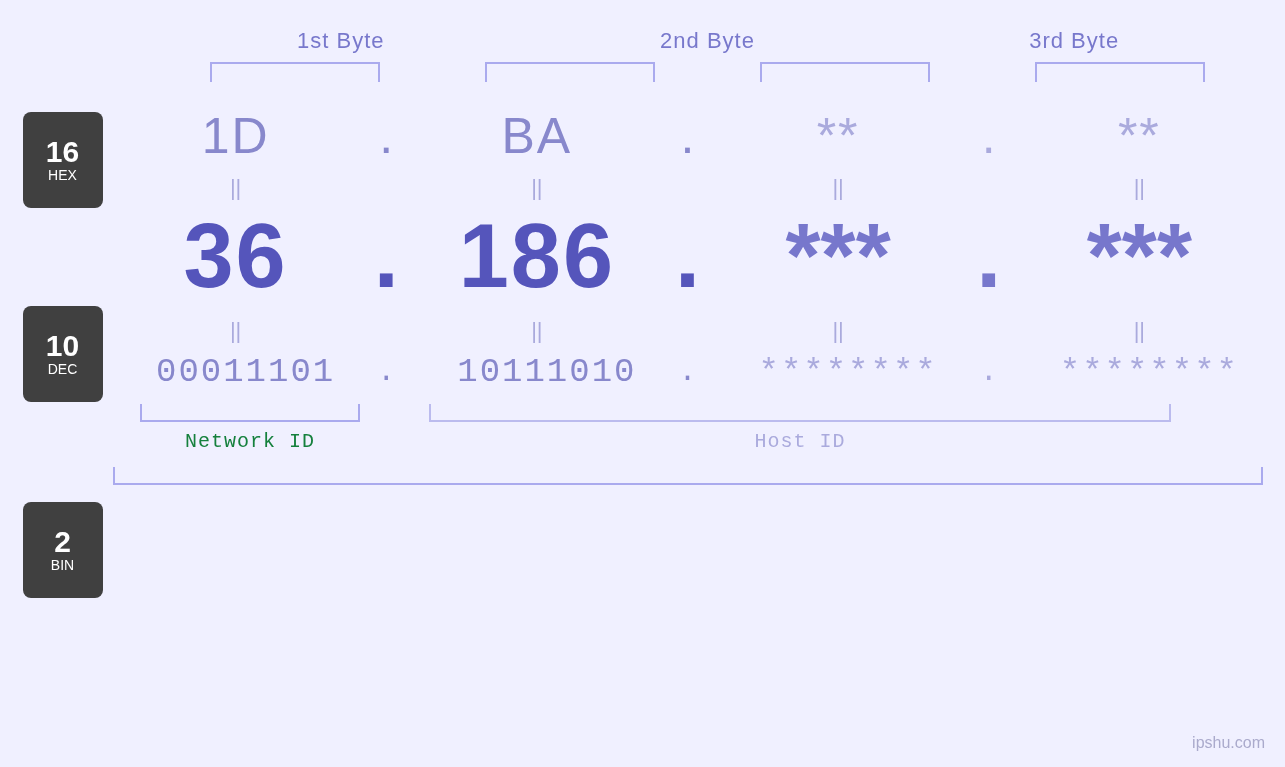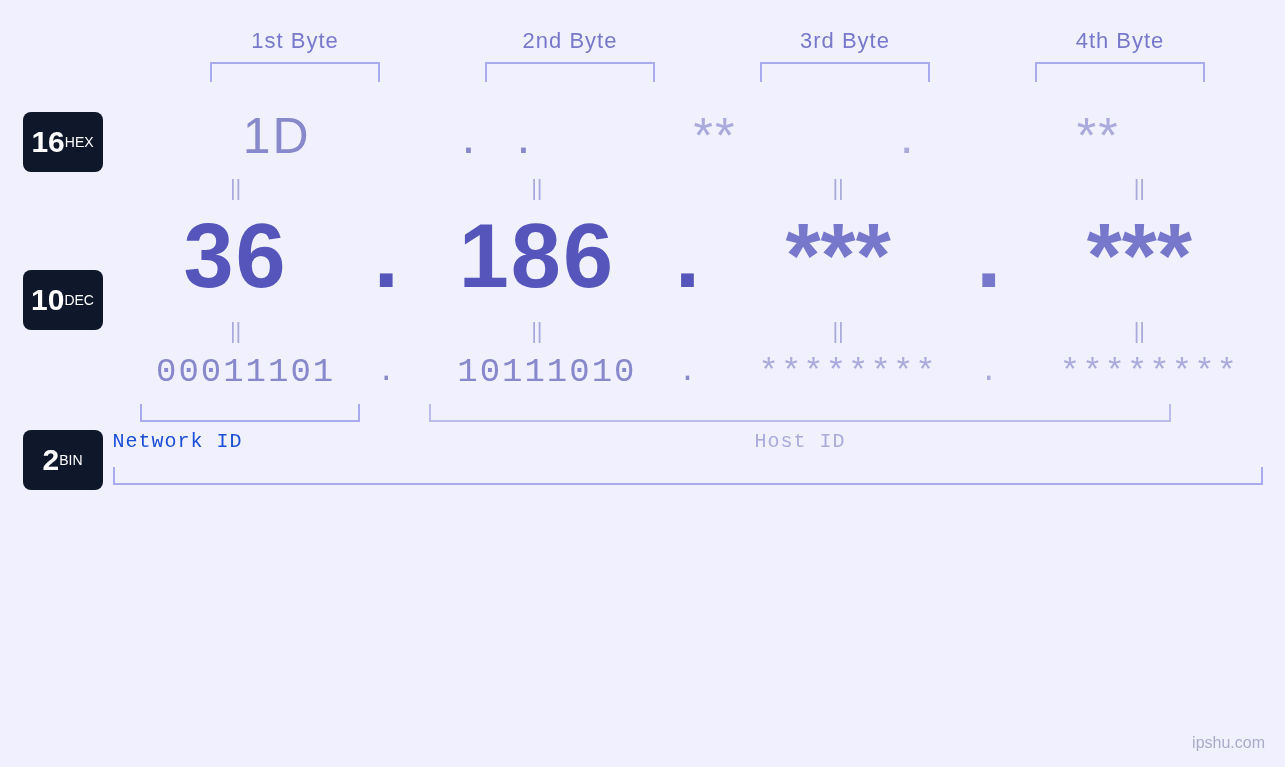--- a/index.html
+++ b/index.html
@@ -70,25 +70,25 @@
     .side-labels {
       display: flex;
       flex-direction: column;
       gap: 60px;
       margin-right: 10px;
       margin-top: 10px;
     }
 
     .base-badge {
       width: 80px;
-      height: 60px;
-      background: #0f172a;
+      height: 96px;
+      background: #404040;
       border-radius: 8px;
       display: flex;
-      flex-direction: row;
+      flex-direction: column;
       align-items: center;
       justify-content: center;
       color: white;
       font-family: Arial, sans-serif;
     }
     .base-num {
       font-size: 30px;
       font-weight: bold;
       line-height: 1;
     }
@@ -189,22 +189,22 @@
     }
 
     
     .id-labels-row {
       display: flex;
       width: 1100px;
       margin-top: 10px;
     }
     .network-id-label {
       width: 25%;
-      text-align: left;
-      color: #1d4ed8;
+      text-align: center;
+      color: #15803d;
       font-size: 20px;
       font-family: 'Courier New', Courier, monospace;
       letter-spacing: 1px;
     }
     .host-id-label {
       width: 75%;
       text-align: center;
       color: #aaaadd;
       font-size: 20px;
       font-family: 'Courier New', Courier, monospace;
@@ -264,21 +264,20 @@
   </style>
 </head>
 <body>
 
 <div class="main-container">
 
   <div class="byte-labels-row">
     <div class="byte-label">1st Byte</div>
     <div class="byte-label">2nd Byte</div>
     <div class="byte-label">3rd Byte</div>
-    <div class="byte-label">4th Byte</div>
   </div>
 
   <div class="bracket-row">
     <div class="bracket-cell">
         <div class="bracket"></div>
       </div>
     <div class="bracket-cell">
         <div class="bracket"></div>
       </div>
     <div class="bracket-cell">
@@ -308,20 +307,23 @@
 
     <div class="grid-area">
 
       <div class="data-row" style="margin-bottom:5px; margin-top:5px;">
         <div class="cell">
           <span class="hex-value">1D</span>
         </div>
         <div class="dot-cell">
           <span class="dot-hex">.</span>
         </div>
+        <div class="cell">
+          <span class="hex-value">BA</span>
+        </div>
         <div class="dot-cell">
           <span class="dot-hex">.</span>
         </div>
         <div class="cell">
           <span class="hex-value" style="color:#aaaadd;">**</span>
         </div>
         <div class="dot-cell">
           <span class="dot-hex" style="color:#aaaadd;">.</span>
         </div>
         <div class="cell">

